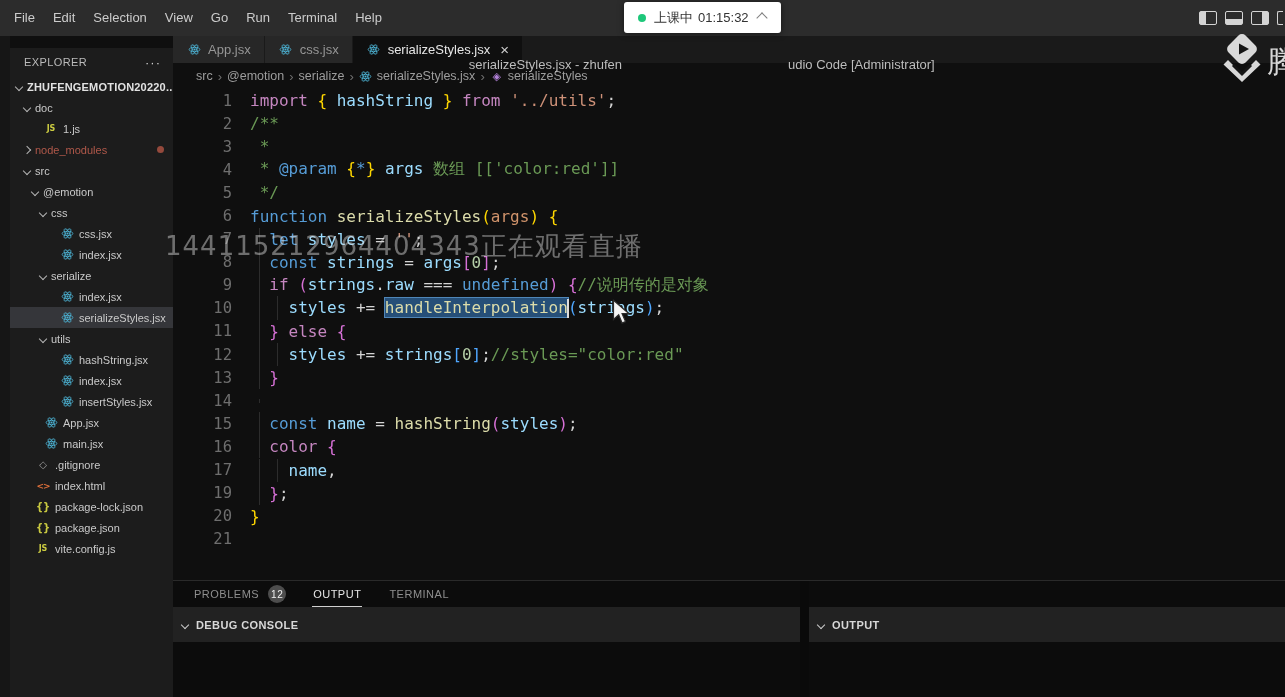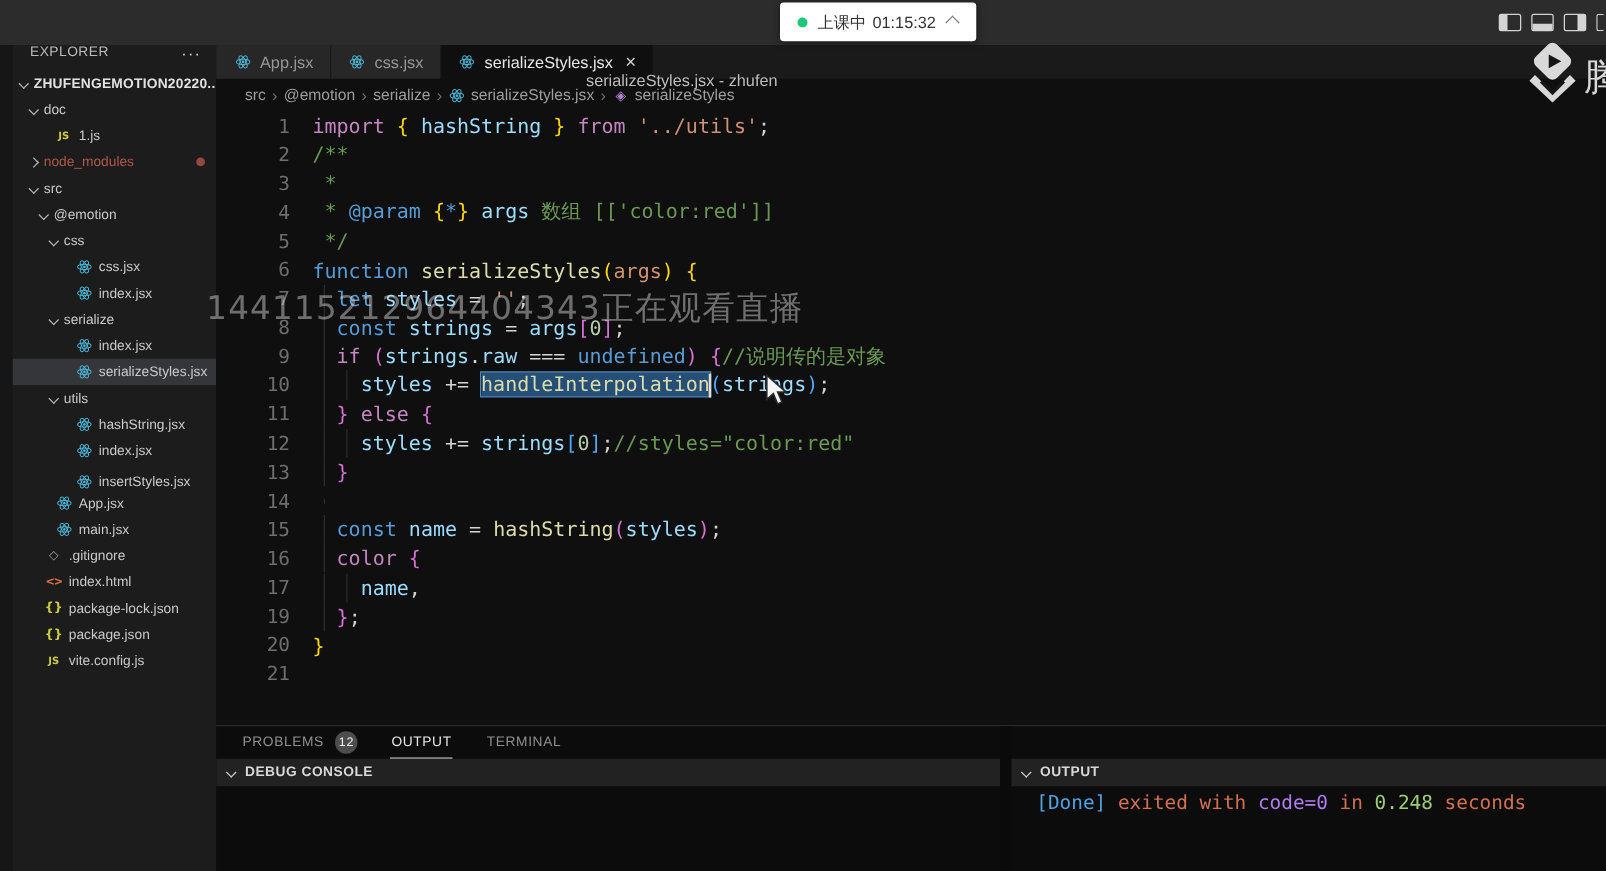--- a/index.html
+++ b/index.html
@@ -25,21 +25,21 @@
   .class-pill{position:absolute;left:624px;top:2px;width:157px;height:31px;background:#ffffff;border-radius:3px;
               box-shadow:0 1px 6px rgba(0,0,0,.5);display:flex;align-items:center;z-index:60;}
   .pill-dot{width:8px;height:8px;border-radius:50%;background:var(--green);margin:0 8px 0 14px;flex:none;}
   .pill-text{font-size:13px;color:#333;white-space:pre;}
   .pill-time{margin-left:5px;}
   .pill-chev{margin-left:auto;margin-right:15px;width:7px;height:7px;border-right:1.6px solid #7f7f7f;border-bottom:1.6px solid #7f7f7f;
              transform:rotate(-135deg);}
 
   
   .edge{position:absolute;left:0;top:36px;bottom:0;width:10px;background:#161616;}
-  .sidebar{position:absolute;left:10px;top:28px;bottom:0;width:163px;background:#1c1c1c;overflow:hidden;}
+  .sidebar{position:absolute;left:10px;top:48px;bottom:0;width:163px;background:#1c1c1c;overflow:hidden;}
   .sb-header{height:28px;display:flex;align-items:center;padding:0 12px 0 14px;}
   .sb-title{font-size:11px;letter-spacing:.4px;color:#bbbbbb;}
   .sb-more{margin-left:auto;color:#d0d0d0;font-size:13px;letter-spacing:1px;cursor:default;}
   .trow{display:flex;align-items:center;height:21px;font-size:11px;color:#c9c9c9;white-space:nowrap;overflow:hidden;cursor:default;}
   .trow.root .tlabel{font-weight:bold;font-size:11px;letter-spacing:.2px;color:#e2e2e2;}
   .trow.sel{background:#35363a;}
   .trow.nmod .tlabel{color:#b0584a;}
   .tdot{width:7px;height:7px;border-radius:50%;background:#94493c;margin-left:auto;margin-right:9px;flex:none;}
   .chev{width:5px;height:5px;border-right:1.3px solid #b4b4b4;border-bottom:1.3px solid #b4b4b4;display:inline-block;margin:0 5px 0 0;flex:none;}
   .cdown{transform:rotate(45deg);}
@@ -78,42 +78,53 @@
 
   
   .panel{position:absolute;left:173px;top:580px;right:0;bottom:0;background:#0c0c0c;border-top:1px solid #2a2a2a;display:flex;}
   .panel-left{width:627px;flex:none;display:flex;flex-direction:column;}
   .ptabs{height:26px;display:flex;align-items:center;padding-left:20px;gap:26px;}
   .ptab{font-size:11px;letter-spacing:.5px;color:#8f8f8f;display:flex;align-items:center;cursor:default;}
   .ptab .pt-label{padding:6px 1px;}
   .ptab.active .pt-label{color:#e6e6e6;border-bottom:1px solid #d0d0d0;}
   .pbadge{margin-left:8px;width:18px;height:18px;border-radius:50%;background:#4d4d4d;color:#f0f0f0;font-size:10px;
           display:flex;align-items:center;justify-content:center;}
-  .sec-head{height:22px;background:#222222;display:flex;align-items:center;padding-left:9px;font-size:11px;font-weight:bold;
+  .sec-head{height:35px;background:#222222;display:flex;align-items:center;padding-left:9px;font-size:11px;font-weight:bold;
             color:#d8d8d8;letter-spacing:.4px;}
   .sec-chev{width:5px;height:5px;border-right:1.3px solid #cccccc;border-bottom:1.3px solid #cccccc;transform:rotate(45deg);margin-right:8px;}
   .panel-div{width:9px;background:#0a0a0a;flex:none;}
   .panel-right{flex:1;display:flex;flex-direction:column;overflow:hidden;}
   .pr-spacer{height:26px;}
   .olines{font-family:"DejaVu Sans Mono",monospace;font-size:15.5px;padding:2px 0 0 20px;}
   .oline{height:22.5px;line-height:22.5px;white-space:pre;}
   .o-blue{color:var(--oblue);} .o-red{color:var(--ored);} .o-purple{color:var(--opurple);} .o-green{color:var(--ogreen);}
 
   
   .watermark{position:absolute;left:165px;top:229px;font-size:26px;color:rgba(215,215,215,.48);letter-spacing:1px;
              z-index:40;pointer-events:none;font-family:"DejaVu Sans",sans-serif;white-space:nowrap;}
   .tclogo{position:absolute;top:34px;right:0;width:66px;height:58px;z-index:30;pointer-events:none;}
   .tclogo .tc-char{position:absolute;left:48px;top:8px;font-size:30px;color:rgba(232,232,232,.92);font-family:"DejaVu Sans",sans-serif;}
   .mouse-cursor{position:absolute;left:612px;top:299px;z-index:70;pointer-events:none;}
 </style>
 </head>
 <body>
 
 <div class="titlebar">
+  <div class="menus" id="menus">
+      <span class="menu-item">File</span>
+      <span class="menu-item">Edit</span>
+      <span class="menu-item">Selection</span>
+      <span class="menu-item">View</span>
+      <span class="menu-item">Go</span>
+      <span class="menu-item">Run</span>
+      <span class="menu-item">Terminal</span>
+      <span class="menu-item">Help</span>
+    </div>
   <div class="title-frag tf-left">serializeStyles.jsx - zhufen</div>
+  <div class="title-frag tf-right">udio Code [Administrator]</div>
   <div class="layout-icons">
     <span class="lt lt-left">
         <i></i>
       </span>
     <span class="lt lt-bottom">
         <i></i>
       </span>
     <span class="lt lt-right">
         <i></i>
       </span>
@@ -250,21 +261,21 @@
             <g fill="none" stroke="currentColor" stroke-width="1">
               <ellipse cx="8" cy="8" rx="6.6" ry="2.5"></ellipse>
               <ellipse cx="8" cy="8" rx="6.6" ry="2.5" transform="rotate(60 8 8)"></ellipse>
               <ellipse cx="8" cy="8" rx="6.6" ry="2.5" transform="rotate(120 8 8)"></ellipse>
             </g>
             <circle cx="8" cy="8" r="1.3" fill="currentColor"></circle>
           </svg>
         </span>
         <span class="tlabel">index.jsx</span>
       </div>
-      <div class="trow" style="padding-left: 38px; align-items: flex-end;">
+      <div class="trow" style="padding-left: 38px;">
         <span class="chev cnone"></span>
         <span class="fi fi-react">
           <svg class="fic" viewBox="0 0 16 16">
             <g fill="none" stroke="currentColor" stroke-width="1">
               <ellipse cx="8" cy="8" rx="6.6" ry="2.5"></ellipse>
               <ellipse cx="8" cy="8" rx="6.6" ry="2.5" transform="rotate(60 8 8)"></ellipse>
               <ellipse cx="8" cy="8" rx="6.6" ry="2.5" transform="rotate(120 8 8)"></ellipse>
             </g>
             <circle cx="8" cy="8" r="1.3" fill="currentColor"></circle>
           </svg>
@@ -446,21 +457,20 @@
     </div>
   </div>
   <div class="panel-div"></div>
   <div class="panel-right">
     <div class="pr-spacer"></div>
     <div class="sec-head">
       <span class="sec-chev"></span>
       <span>OUTPUT</span>
     </div>
     <div class="olines" id="outputlines">
-        <div class="oline"><span class="o-blue">[Done]</span><span class="o-red"> exited with </span><span class="o-purple">code=0</span><span class="o-red"> in </span><span class="o-green">0.248</span><span class="o-red"> seconds</span></div>
         <div class="oline blank"></div>
       </div>
   </div>
 </div>
 
 <div class="watermark">144115212964404343正在观看直播</div>
 
 <div class="tclogo">
   <svg width="46" height="54" viewBox="0 0 46 54">
     <rect x="11" y="3" width="24" height="24" rx="5" transform="rotate(45 23 15)" fill="rgba(233,233,233,.92)"></rect>

